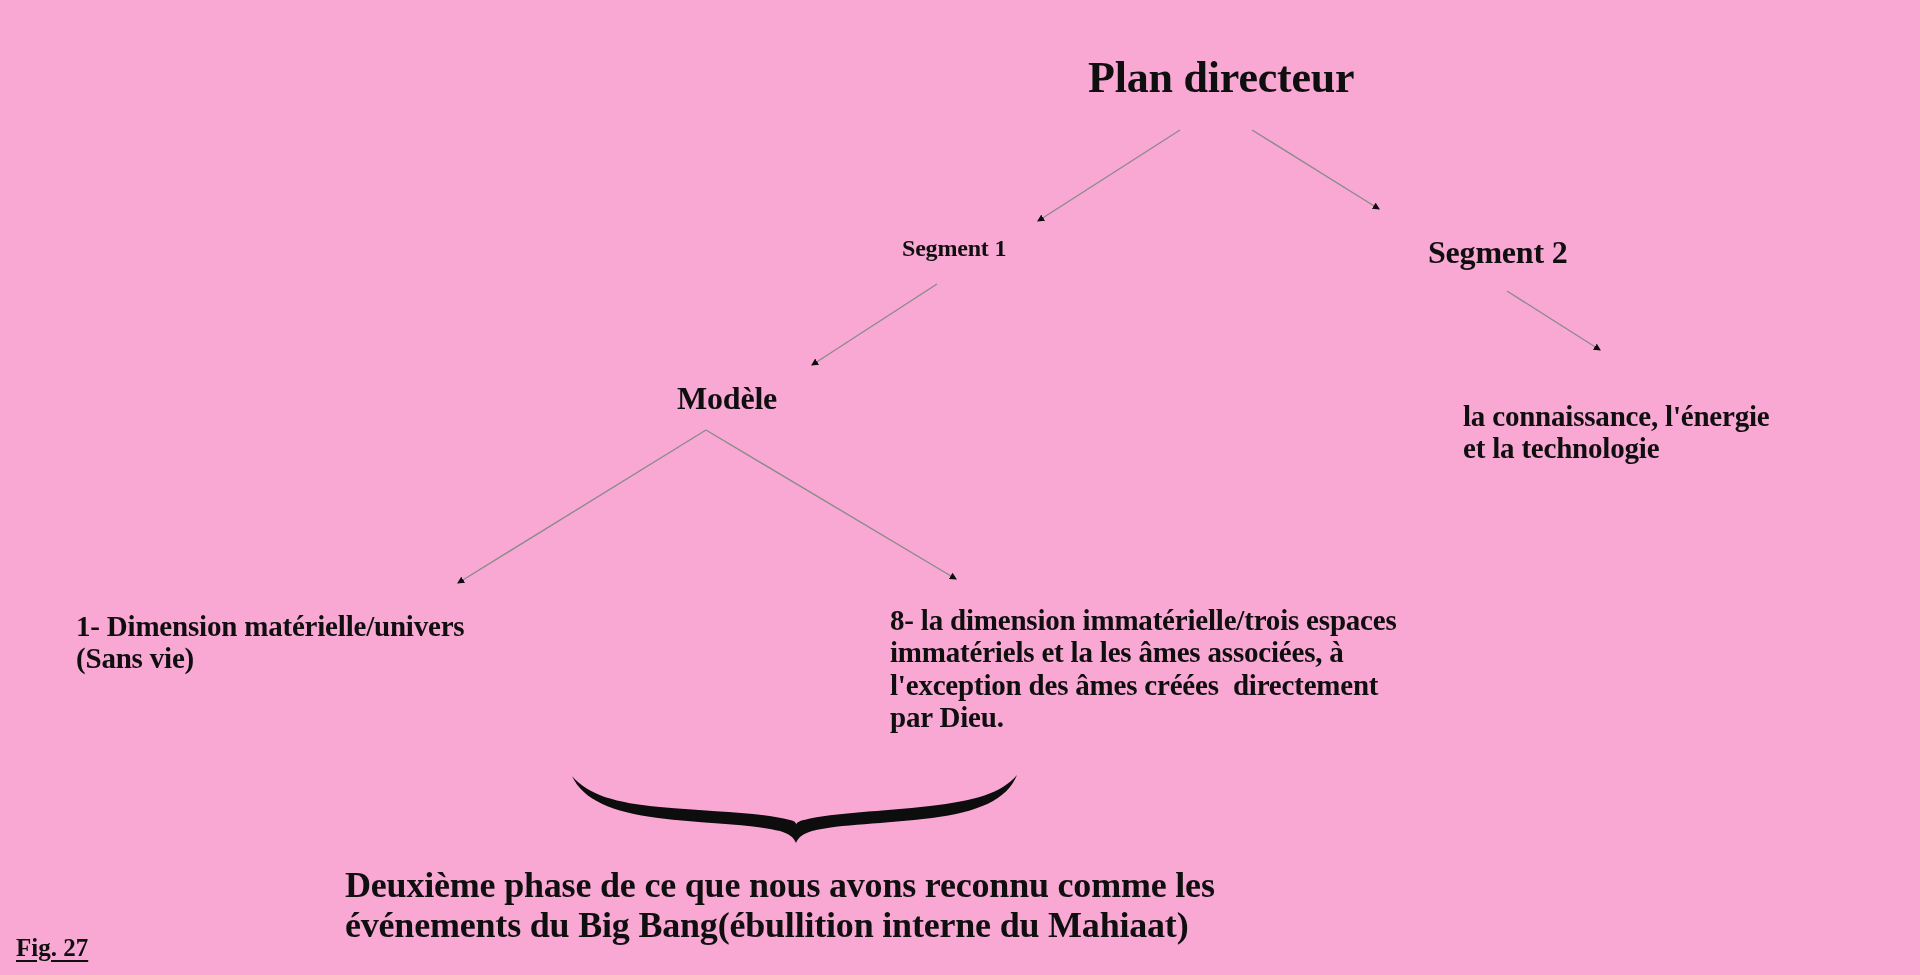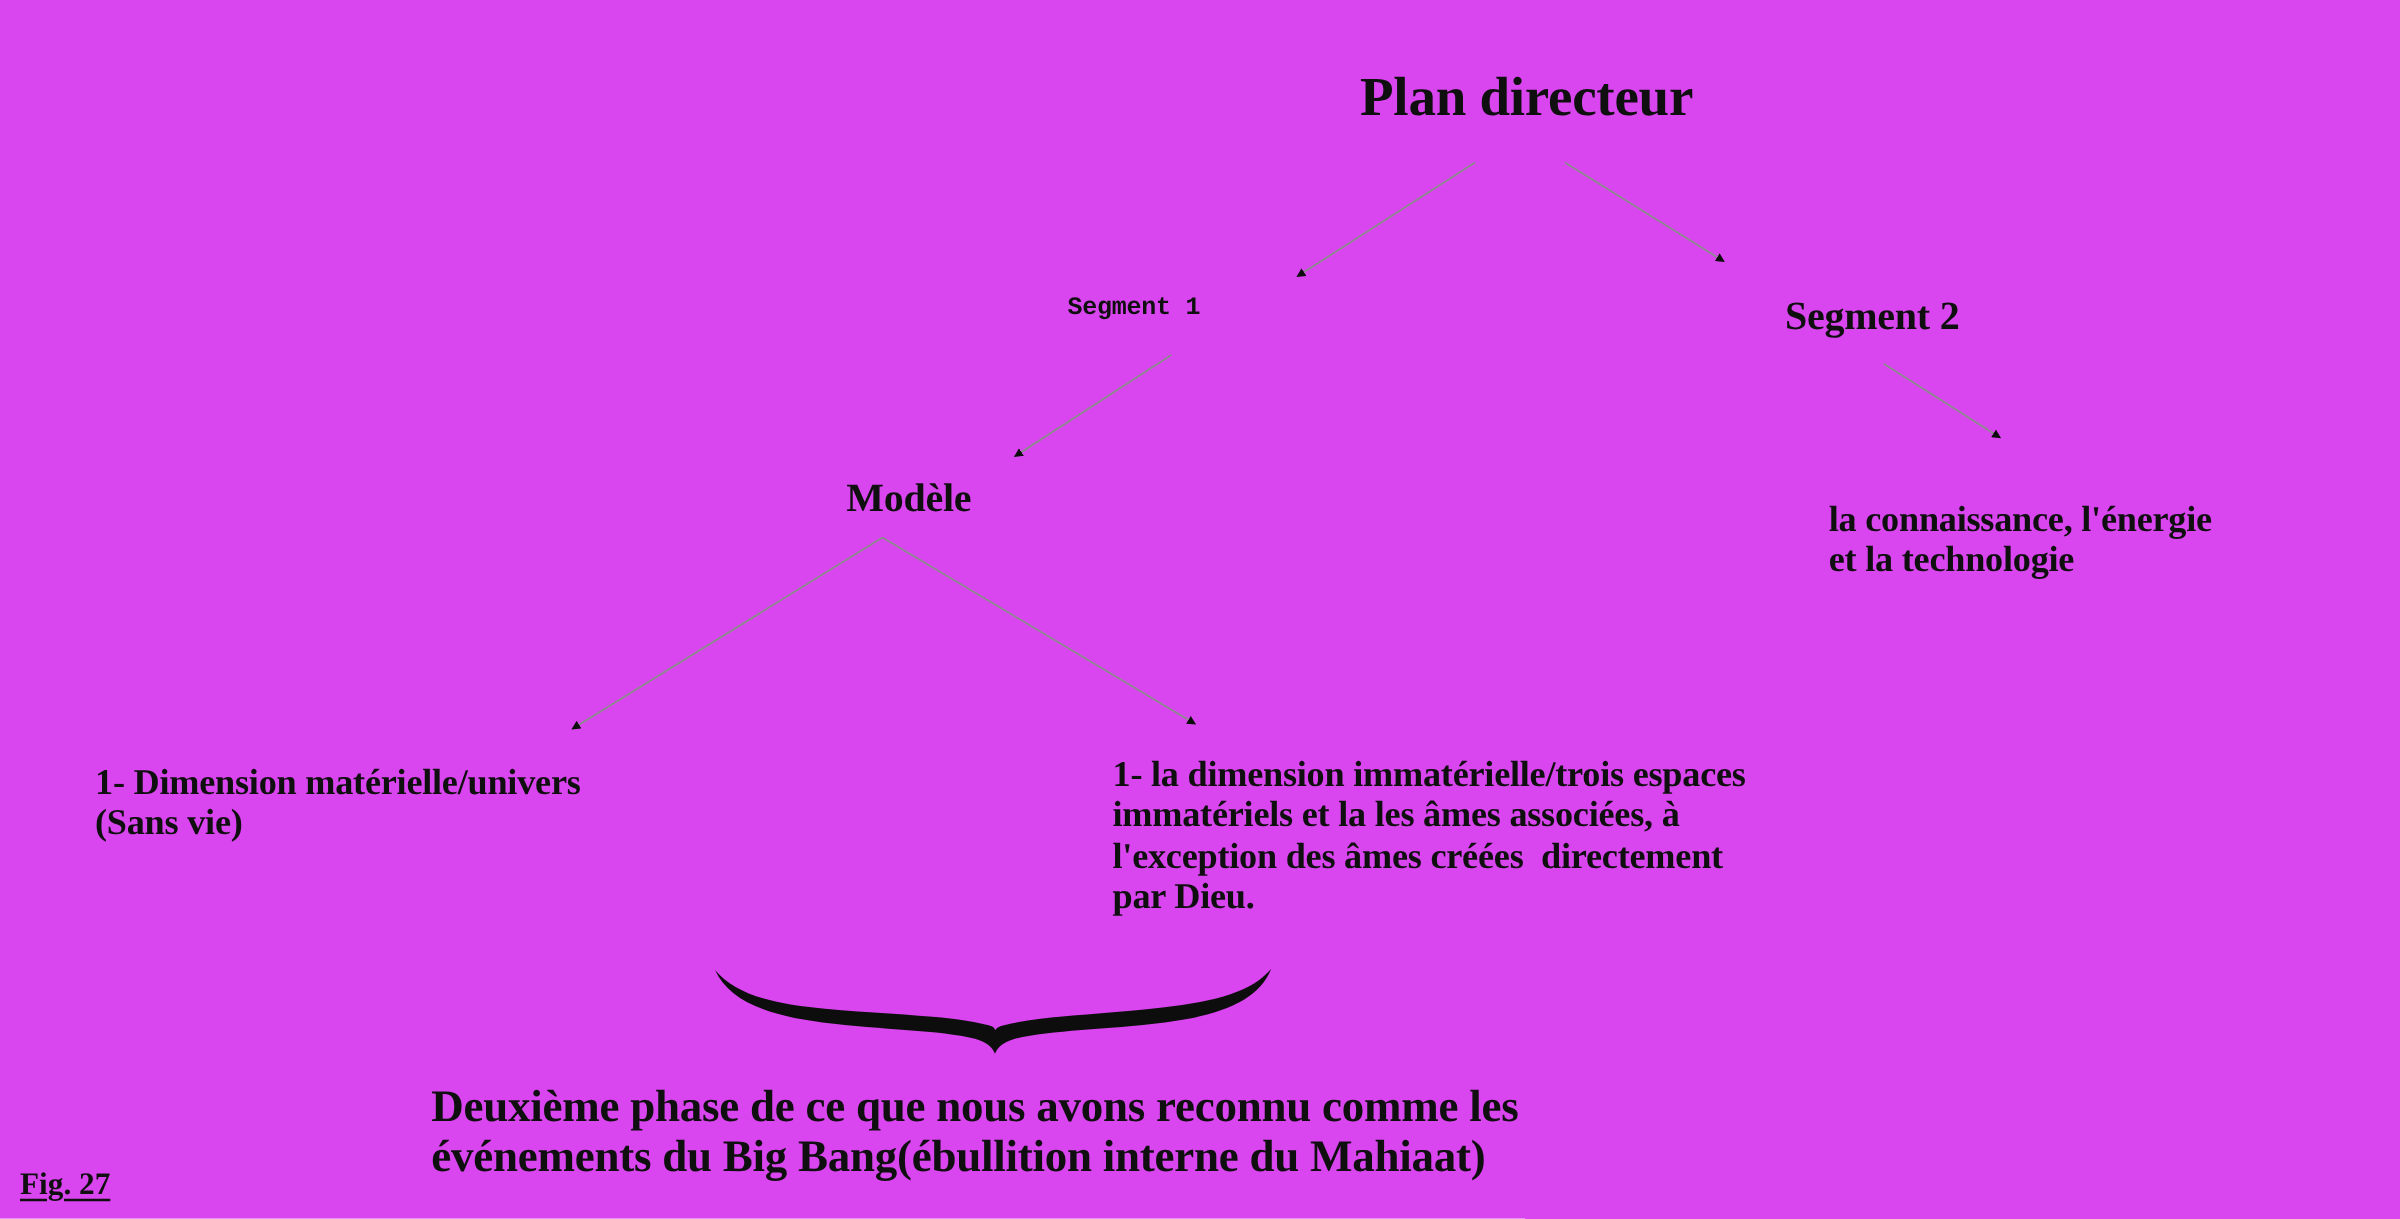--- a/index.html
+++ b/index.html
@@ -4,45 +4,44 @@
 <style>
   html, body {
     margin: 0;
     padding: 0;
     background: #ffffff;
   }
   #page {
     position: relative;
     width: 1920px;
     height: 975px;
-    background: #d946ef;
+    background: #f9a8d4;
     overflow: hidden;
     font-family: "Liberation Serif", "DejaVu Serif", serif;
     color: #111111;
   }
   .node {
     position: absolute;
     font-weight: bold;
     color: #100f10;
     white-space: pre;
     line-height: 1.06;
     letter-spacing: -0.2px;
   }
 
   
   #node-root {
     left: 1088px;
     top: 55px;
     font-size: 44px;
   }
   #node-seg1 {
-    left: 854px;
+    left: 902px;
     top: 236px;
-    font-size: 20px;
-    font-family: Liberation Mono, monospace;
+    font-size: 24px;
   }
   #node-seg2 {
     left: 1428px;
     top: 236px;
     font-size: 32px;
   }
   #node-modele {
     left: 650px;
     top: 382px;
     font-size: 32px;
@@ -132,21 +131,21 @@
   <div class="node" id="node-seg2">Segment 2</div>
 
   <div class="node" id="node-modele">Modèle</div>
 
   <div class="node" id="node-knowledge">la connaissance, l'énergie
 et la technologie</div>
 
   <div class="node" id="node-dim1">1- Dimension matérielle/univers
 (Sans vie)</div>
 
-  <div class="node" id="node-dim2">1- la dimension immatérielle/trois espaces
+  <div class="node" id="node-dim2">8- la dimension immatérielle/trois espaces
 immatériels et la les âmes associées, à
 l'exception des âmes créées  directement
 par Dieu.</div>
 
   <svg id="brace-layer" viewBox="0 0 1920 975" width="1920" height="975" xmlns="http://www.w3.org/2000/svg">
     <path d="M 572 776
              C 588 795, 616 803, 660 807
              C 712 812, 760 812, 790 820
              C 795 821, 797 823, 796 827
              C 795 823, 799 821, 804 820

